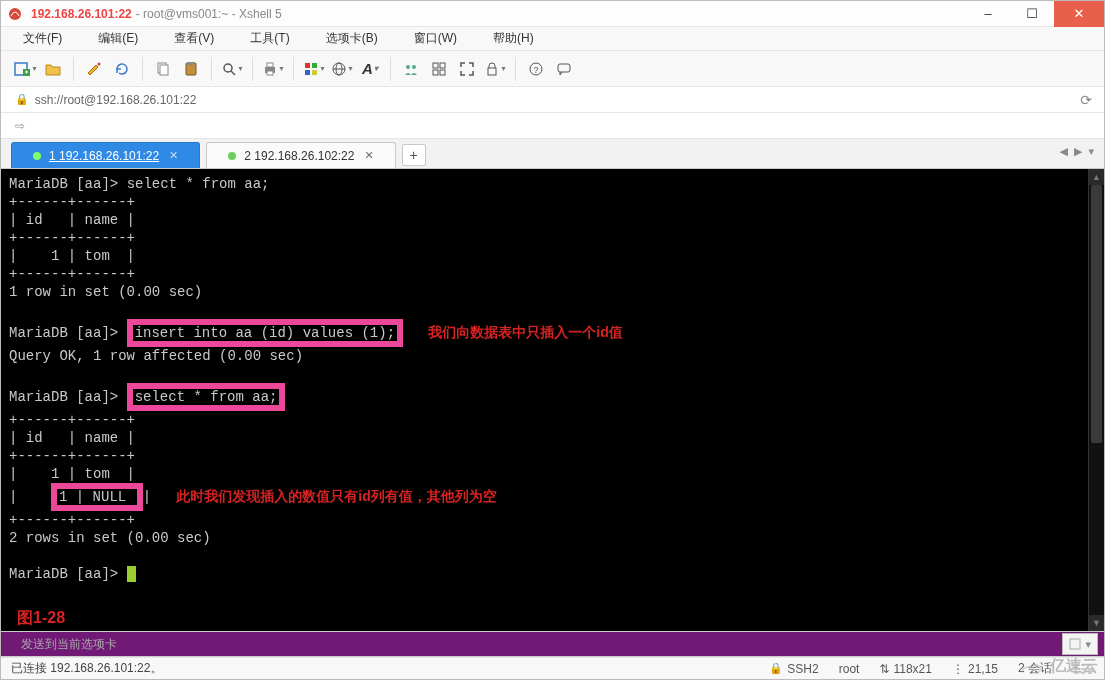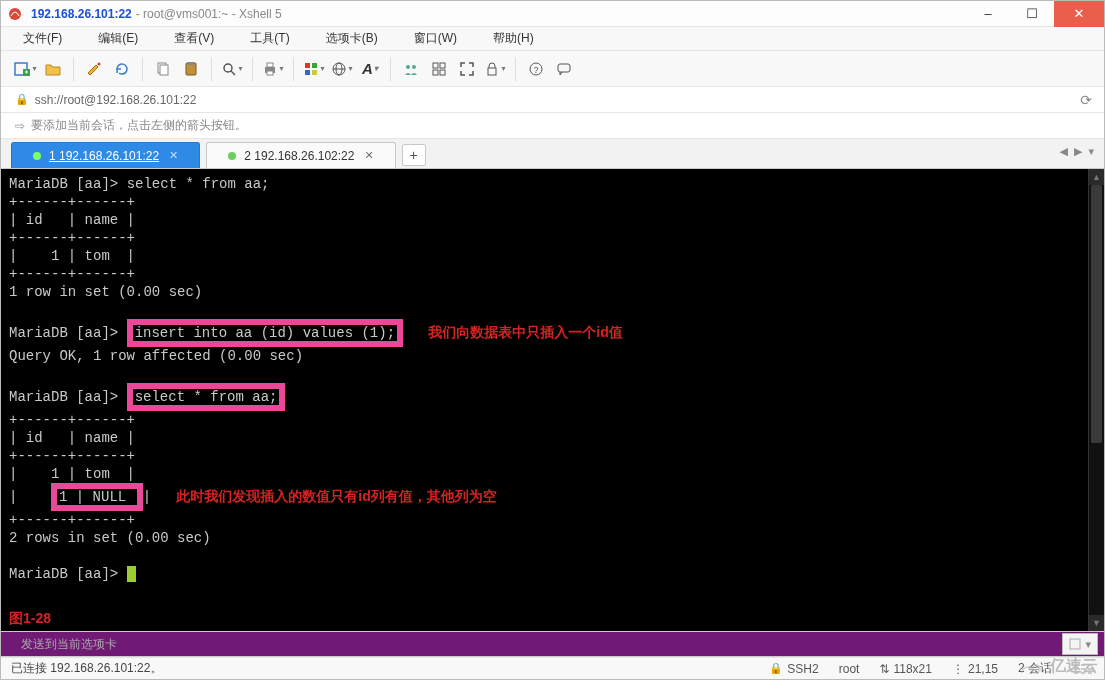--- a/index.html
+++ b/index.html
@@ -2,21 +2,21 @@
 <html><head>
 <meta charset="utf-8">
 <style>
   * { box-sizing: border-box; margin: 0; padding: 0; }
   html, body { width: 1105px; height: 680px; font-family: "Microsoft YaHei", Arial, sans-serif; background: #fff; overflow: hidden; }
   .window { width: 1105px; height: 680px; display: flex; flex-direction: column; border: 1px solid #bbb; position: relative; }
 
   
   .titlebar { height: 26px; background: #fdfdfd; border-bottom: 1px solid #e6e6e6; display: flex; align-items: center; padding-left: 6px; font-size: 12px; color: #333; }
   .titlebar .app-icon { width: 16px; height: 16px; margin-right: 8px; display:inline-block; }
-  .titlebar .title-host { font-weight: bold; color: #1d4ed8; }
+  .titlebar .title-host { font-weight: bold; color: #ef4444; }
   .titlebar .title-rest { color: #888; margin-left: 4px; }
   .titlebar .win-btns { margin-left: auto; display: flex; }
   .titlebar .win-btn { width: 44px; height: 26px; display: flex; align-items: center; justify-content: center; font-size: 13px; color: #333; }
   .titlebar .win-btn.close { background: #e8604c; color: #fff; width: 50px; }
 
   
   .menubar { height: 24px; background: #f8f8f8; border-bottom: 1px solid #e6e6e6; display: flex; align-items: center; padding-left: 14px; font-size: 12px; color: #333; gap: 20px; }
   .menubar .menu-item { padding: 2px 8px; }
 
   
@@ -47,21 +47,21 @@
   .tab-nav { position:absolute; right:8px; top:6px; display:flex; gap:2px; color:#888; font-size:11px; }
   .tab-nav span { padding:0 2px; }
 
   
   .terminal-wrap { flex:1; display:flex; background:#000; }
   .terminal { flex:1; background:#000; color:#ddd; font-family:"Consolas","Courier New",monospace; font-size:14px; line-height:18px; padding:6px 8px; white-space:pre; position:relative; overflow:hidden; }
   .terminal .silver { color:#c8c8c8; }
   .terminal .redbox { border:6px solid #ec4899; padding:0 2px; display:inline-block; line-height:16px; }
   .terminal .ann { color:#d62222; font-family:"Microsoft YaHei",sans-serif; font-weight:bold; font-size:14px; }
   .terminal .cursor { display:inline-block; width:9px; height:16px; background:#9acd32; vertical-align:middle; }
-  .terminal .figlabel { color:#d62222; font-family:"Microsoft YaHei",sans-serif; font-weight:bold; font-size:14px; position:absolute; left:8px; bottom:4px; }
+  .terminal .figlabel { color:#d62222; font-family:"Microsoft YaHei",sans-serif; font-weight:bold; font-size:16px; position:absolute; left:16px; bottom:4px; }
   .scrollbar { width:16px; background:#1a1a1a; border-left:1px solid #333; display:flex; flex-direction:column; }
   .sb-btn { height:16px; background:#2a2a2a; color:#777; font-size:9px; display:flex; align-items:center; justify-content:center; }
   .sb-track { flex:1; background:#111; position:relative; }
   .sb-thumb { position:absolute; top:0; left:2px; right:2px; height:60%; background:#3a3a3a; border-radius:2px; }
 
   
   .term-input { height:26px; background:#701a75; border-top:1px solid #ccc; border-bottom:1px solid #ccc; display:flex; align-items:center; font-size:12px; }
   .term-input .hint { color:#aaa; flex:1; padding-left:20px; }
   .term-input .send-btn { height:22px; border:1px solid #bbb; background:#f4f4f4; color:#888; font-size:11px; padding:0 6px; margin-right:6px; display:flex; align-items:center; gap:4px; }
 
@@ -227,21 +227,20 @@
   </div>
 
   <div class="addressbar">
     <span class="lock">🔒</span>
     <span>ssh://root@192.168.26.101:22</span>
     <span class="reload">⟳</span>
   </div>
 
   <div class="hintbar">
     <span class="arrow">⇨</span>
-    <span>要添加当前会话，点击左侧的箭头按钮。</span>
   </div>
 
   <div class="tabstrip">
     <div class="tab active">
       <span class="dot"></span>
       <span class="lbl">1 192.168.26.101:22</span>
       <span class="tab-x">✕</span>
     </div>
     <div class="tab">
       <span class="dot"></span>

